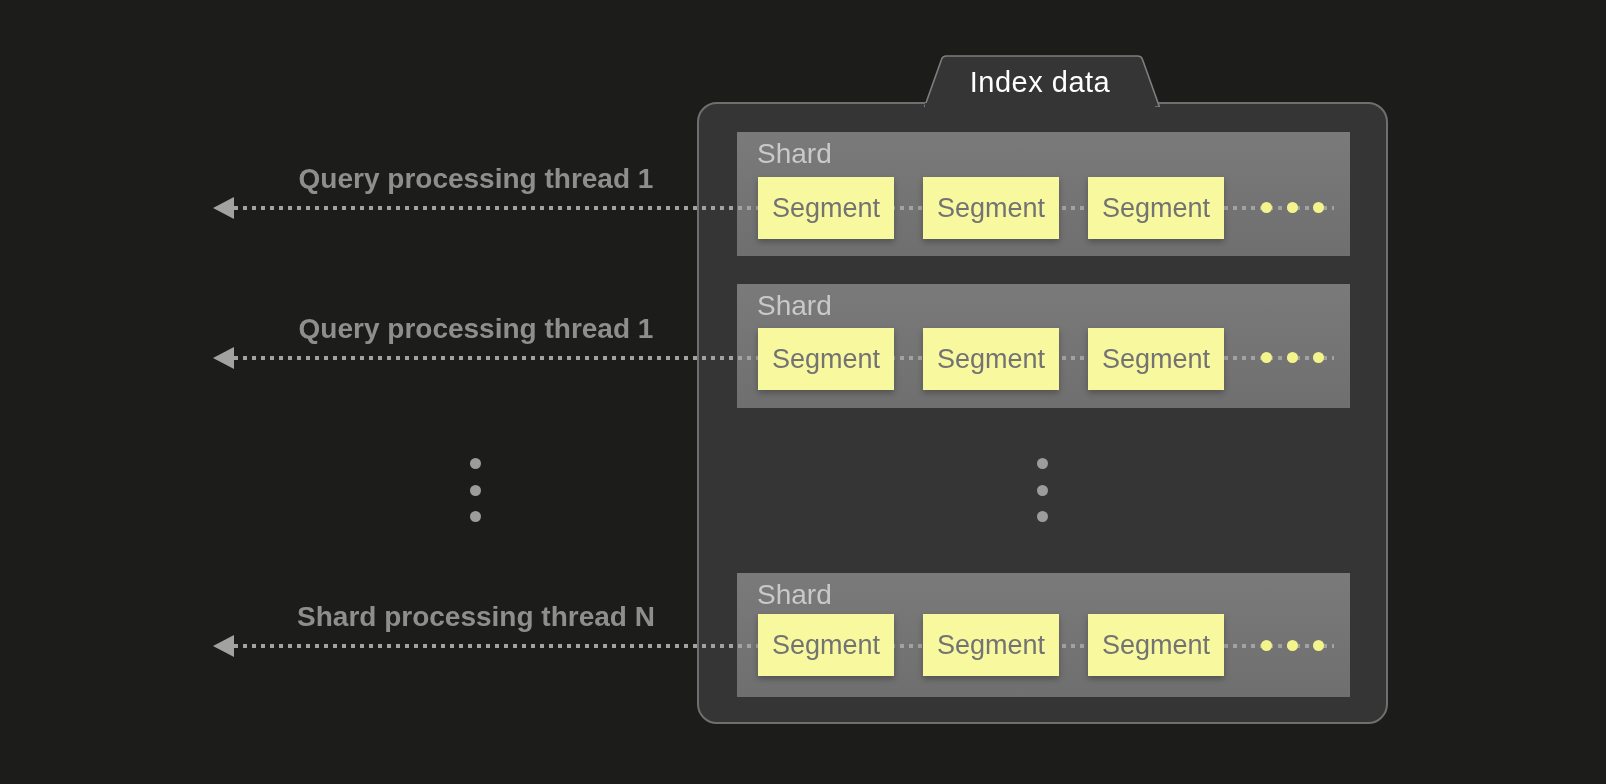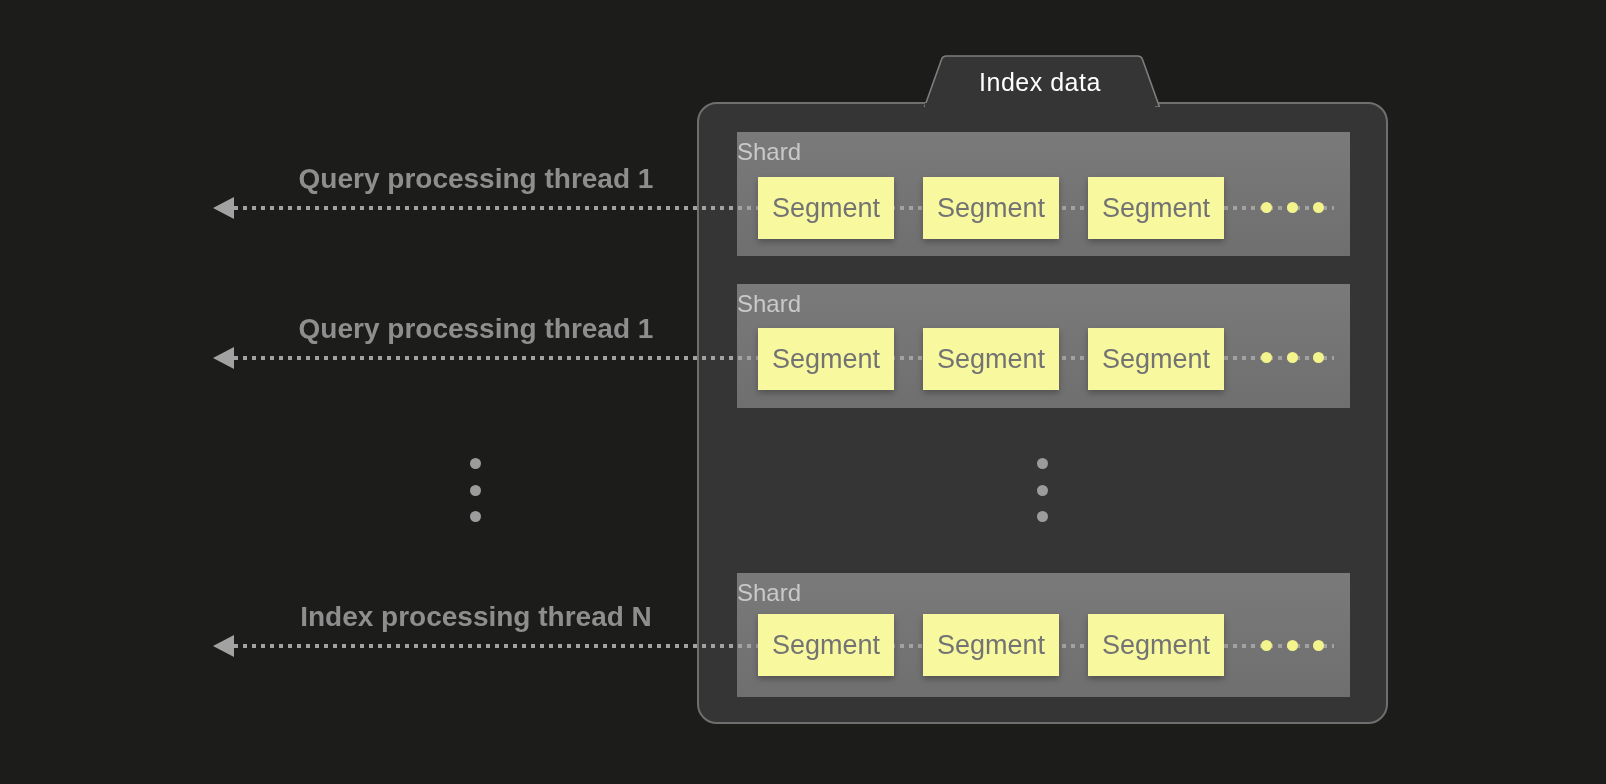--- a/index.html
+++ b/index.html
@@ -30,42 +30,42 @@
     z-index: 2;
   }
   .tab svg { display: block; }
   .tab-title {
     position: absolute;
     left: 918px; top: 60px;
     width: 244px; height: 44px;
     text-align: center;
     line-height: 44px;
     color: #ffffff;
-    font-size: 25px;
+    font-size: 29px;
     font-weight: 500;
     letter-spacing: 0.5px;
     z-index: 3;
   }
 
   
   .shard {
     position: absolute;
     left: 737px;
     width: 613px; height: 124px;
     background: linear-gradient(180deg, #7a7a7a 0%, #6f6f6f 100%);
     z-index: 2;
   }
   .shard-1 { top: 132px; }
   .shard-2 { top: 284px; }
   .shard-3 { top: 573px; }
   .shard-label {
     position: absolute;
-    left: 0; top: 6px;
+    left: 20px; top: 6px;
     color: #c9c9c9;
-    font-size: 24px;
+    font-size: 28px;
   }
 
   
   .qline {
     position: absolute;
     left: 234px;
     width: 1100px; height: 4px;
     background: repeating-linear-gradient(90deg, #a2a2a2 0 4px, transparent 4px 9px);
     z-index: 3;
   }
@@ -174,21 +174,21 @@
 <div class="arrowhead arrowhead-1"></div>
 <div class="qline qline-1"></div>
 <div class="qlabel qlabel-1">Query processing thread 1</div>
 
 <div class="arrowhead arrowhead-2"></div>
 <div class="qline qline-2"></div>
 <div class="qlabel qlabel-2">Query processing thread 1</div>
 
 <div class="arrowhead arrowhead-3"></div>
 <div class="qline qline-3"></div>
-<div class="qlabel qlabel-3">Index processing thread N</div>
+<div class="qlabel qlabel-3">Shard processing thread N</div>
 
 <div class="segment seg-col-1 seg-row-1">Segment</div>
 <div class="segment seg-col-2 seg-row-1">Segment</div>
 <div class="segment seg-col-3 seg-row-1">Segment</div>
 <div class="ydot ydot-c1 ydot-r1"></div>
 <div class="ydot ydot-c2 ydot-r1"></div>
 <div class="ydot ydot-c3 ydot-r1"></div>
 
 <div class="segment seg-col-1 seg-row-2">Segment</div>
 <div class="segment seg-col-2 seg-row-2">Segment</div>

